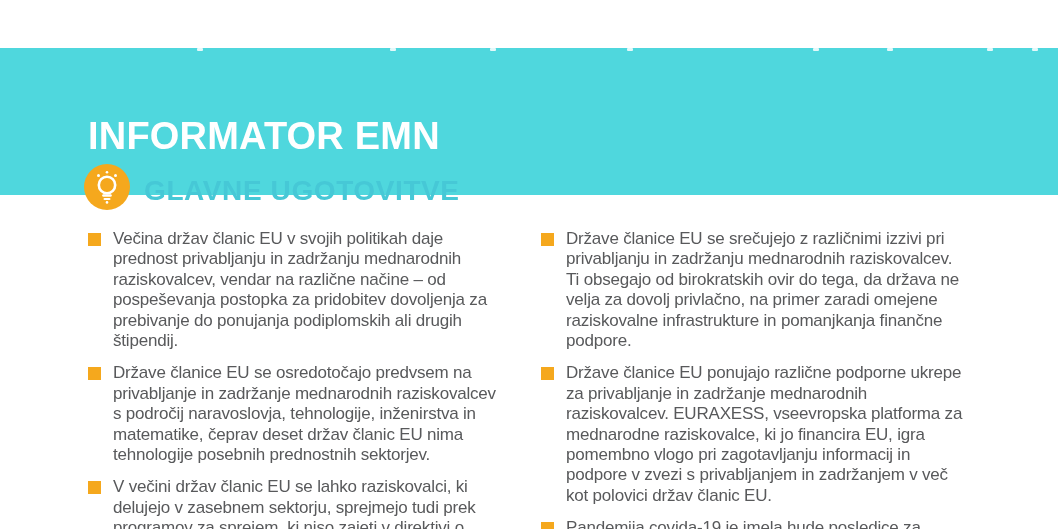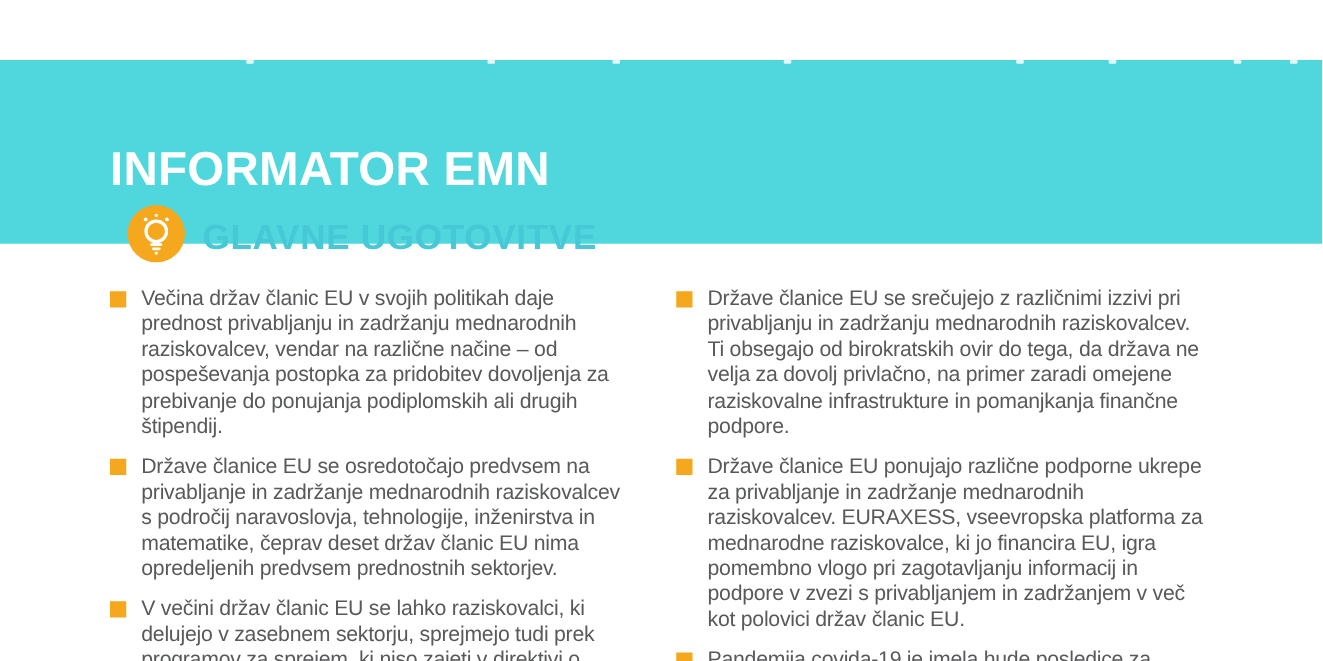--- a/index.html
+++ b/index.html
@@ -49,23 +49,23 @@
     height: 3px;
     width: 6px;
     background: rgba(255,255,255,0.85);
     border-radius: 1px;
   }
 
   
   .section-heading {
     position: absolute;
     top: 164px;
-    left: 102px;
+    left: 84px;
     display: flex;
-    align-items: center;
+    align-items: flex-end;
   }
   .bulb-badge {
     width: 46px;
     height: 46px;
     flex: 0 0 46px;
   }
   .section-title {
     margin-left: 14px;
     color: var(--section-title, #46C8D6);
     font-size: 28px;
@@ -142,21 +142,21 @@
   </div>
 
   <div class="columns">
     <div class="col left">
         <div class="bullet-item">
           <span class="bullet-square"></span>
           <div class="bullet-text">Večina držav članic EU v svojih politikah daje prednost privabljanju in zadržanju mednarodnih raziskovalcev, vendar na različne načine – od pospeševanja postopka za pridobitev dovoljenja za prebivanje do ponujanja podiplomskih ali drugih štipendij.</div>
         </div>
         <div class="bullet-item">
           <span class="bullet-square"></span>
-          <div class="bullet-text">Države članice EU se osredotočajo predvsem na privabljanje in zadržanje mednarodnih raziskovalcev s področij naravoslovja, tehnologije, inženirstva in matematike, čeprav deset držav članic EU nima opredeljenih predvsem prednostnih sektorjev.</div>
+          <div class="bullet-text">Države članice EU se osredotočajo predvsem na privabljanje in zadržanje mednarodnih raziskovalcev s področij naravoslovja, tehnologije, inženirstva in matematike, čeprav deset držav članic EU nima tehnologije posebnih prednostnih sektorjev.</div>
         </div>
         <div class="bullet-item">
           <span class="bullet-square"></span>
           <div class="bullet-text">V večini držav članic EU se lahko raziskovalci, ki delujejo v zasebnem sektorju, sprejmejo tudi prek programov za sprejem, ki niso zajeti v direktivi o</div>
         </div>
       </div>
     <div class="col right">
         <div class="bullet-item">
           <span class="bullet-square"></span>
           <div class="bullet-text">Države članice EU se srečujejo z različnimi izzivi pri privabljanju in zadržanju mednarodnih raziskovalcev. Ti obsegajo od birokratskih ovir do tega, da država ne velja za dovolj privlačno, na primer zaradi omejene raziskovalne infrastrukture in pomanjkanja finančne podpore.</div>

